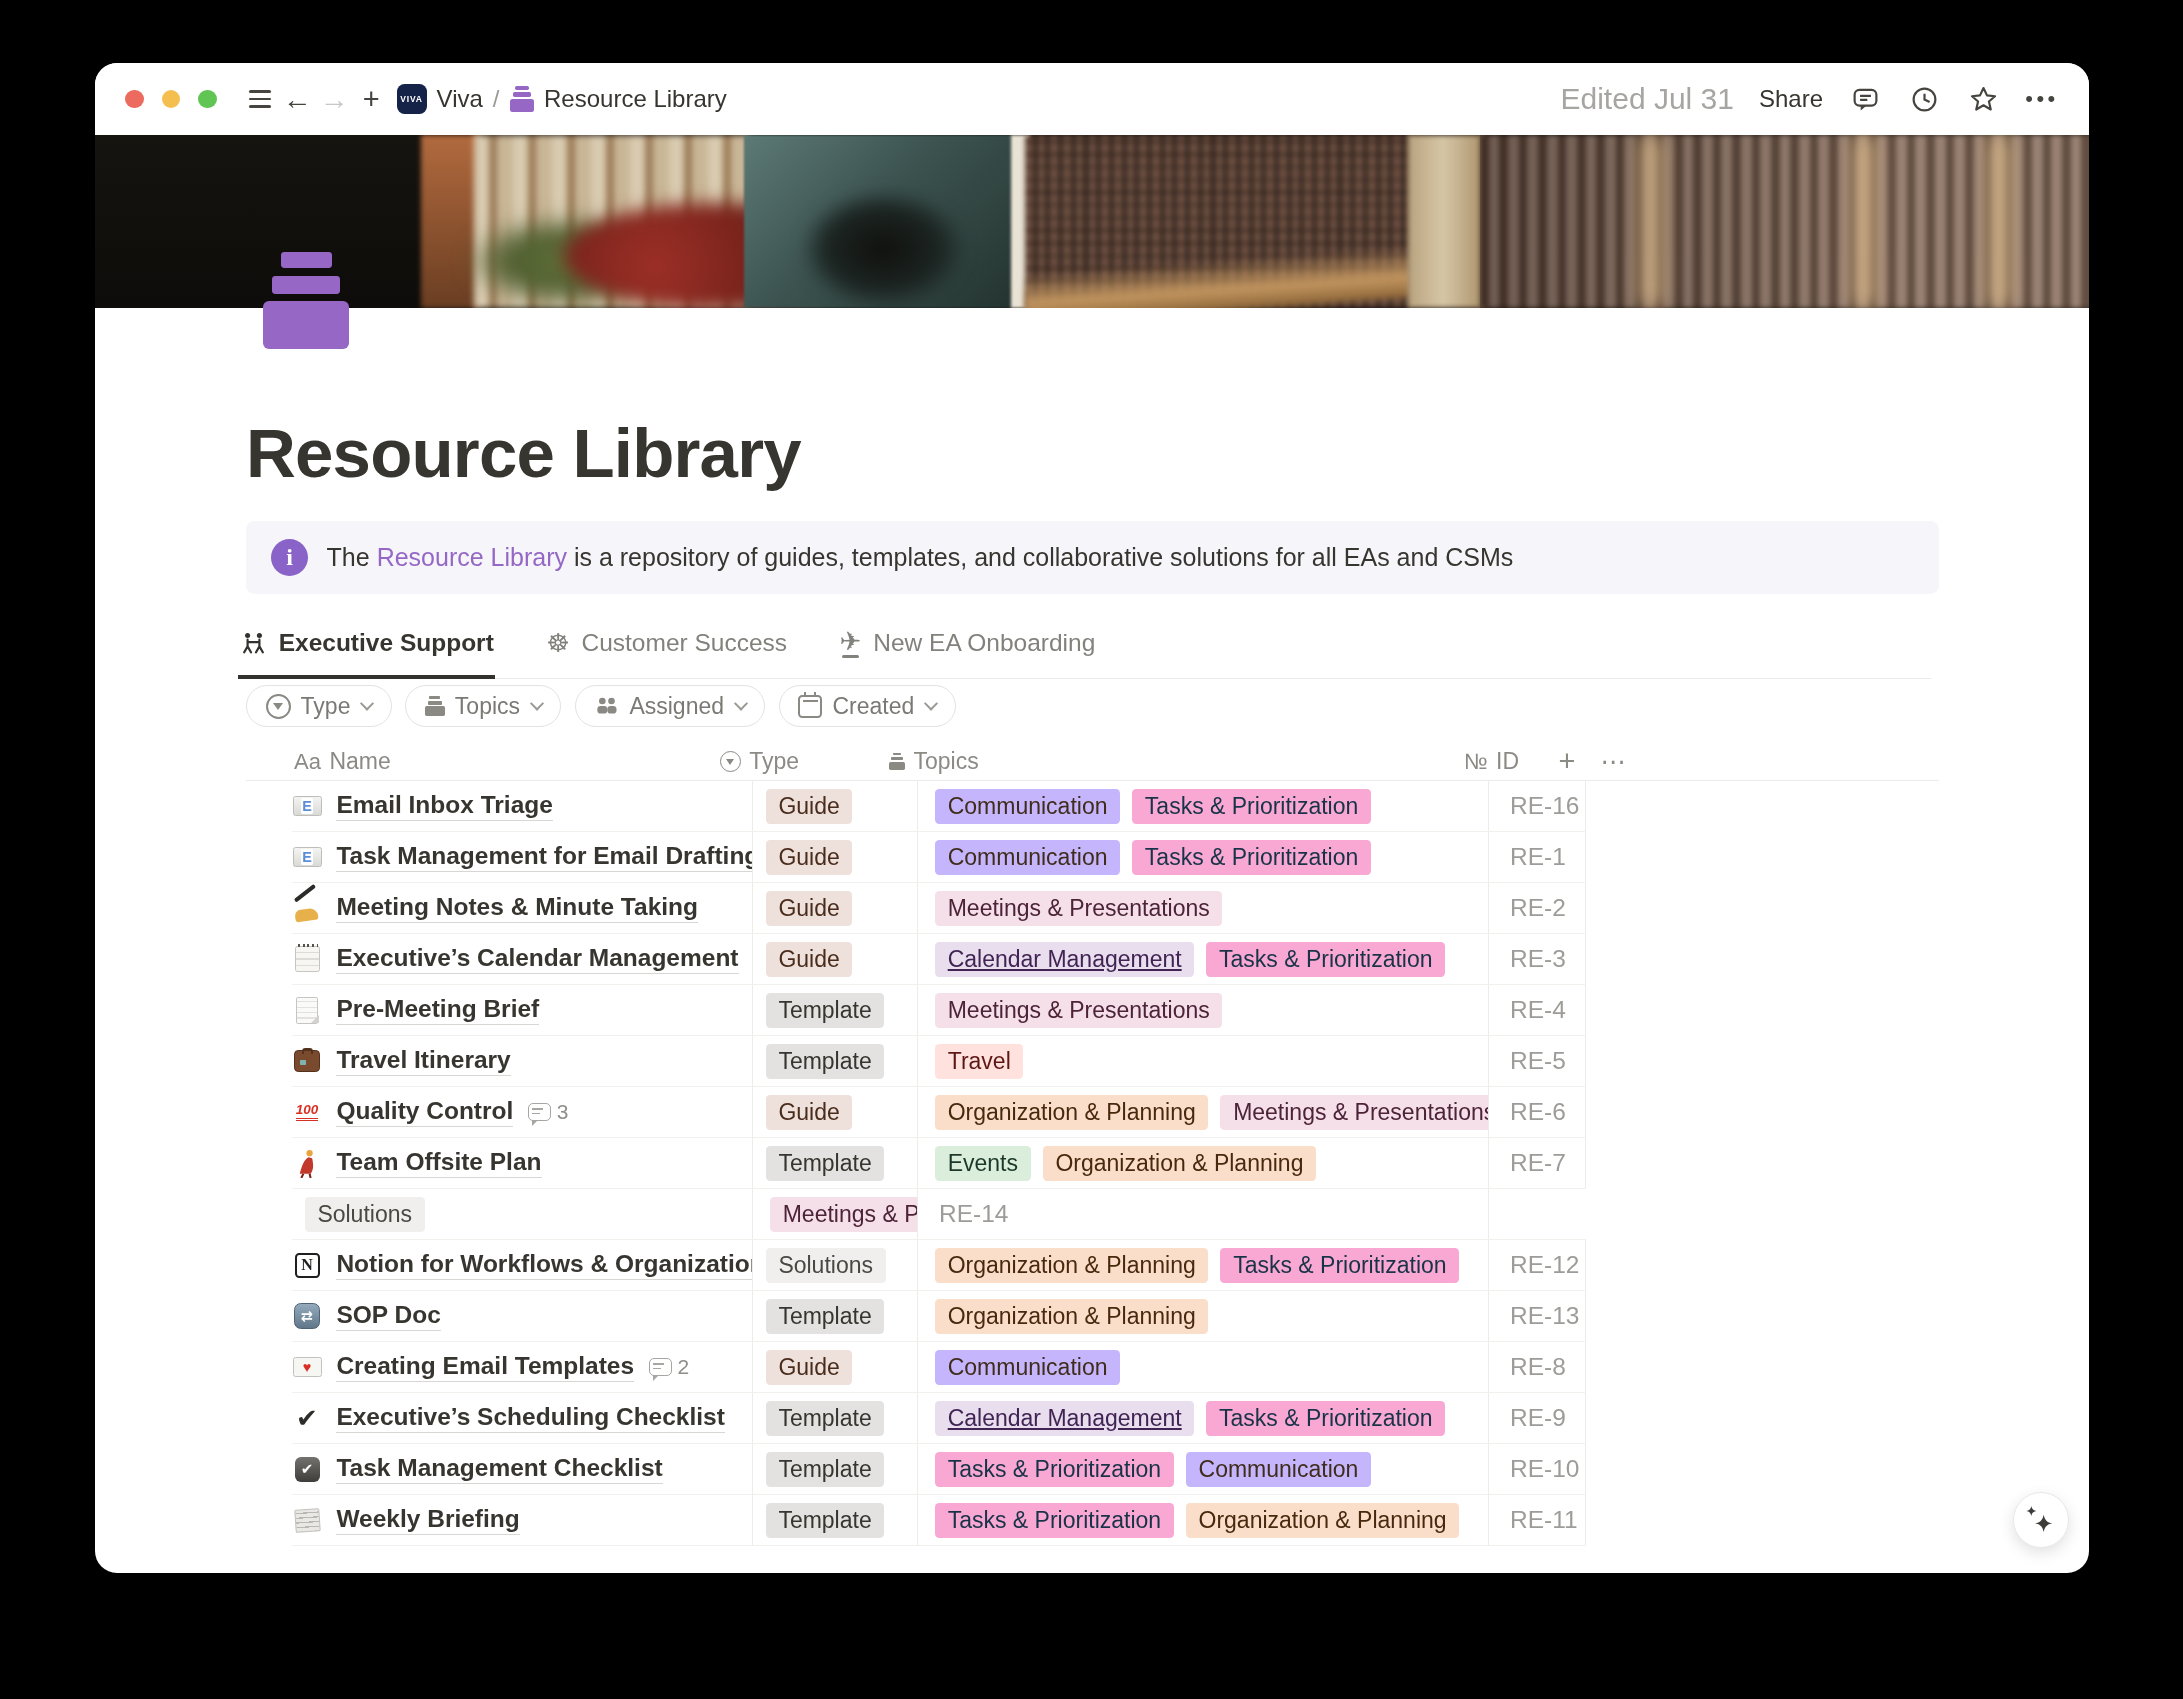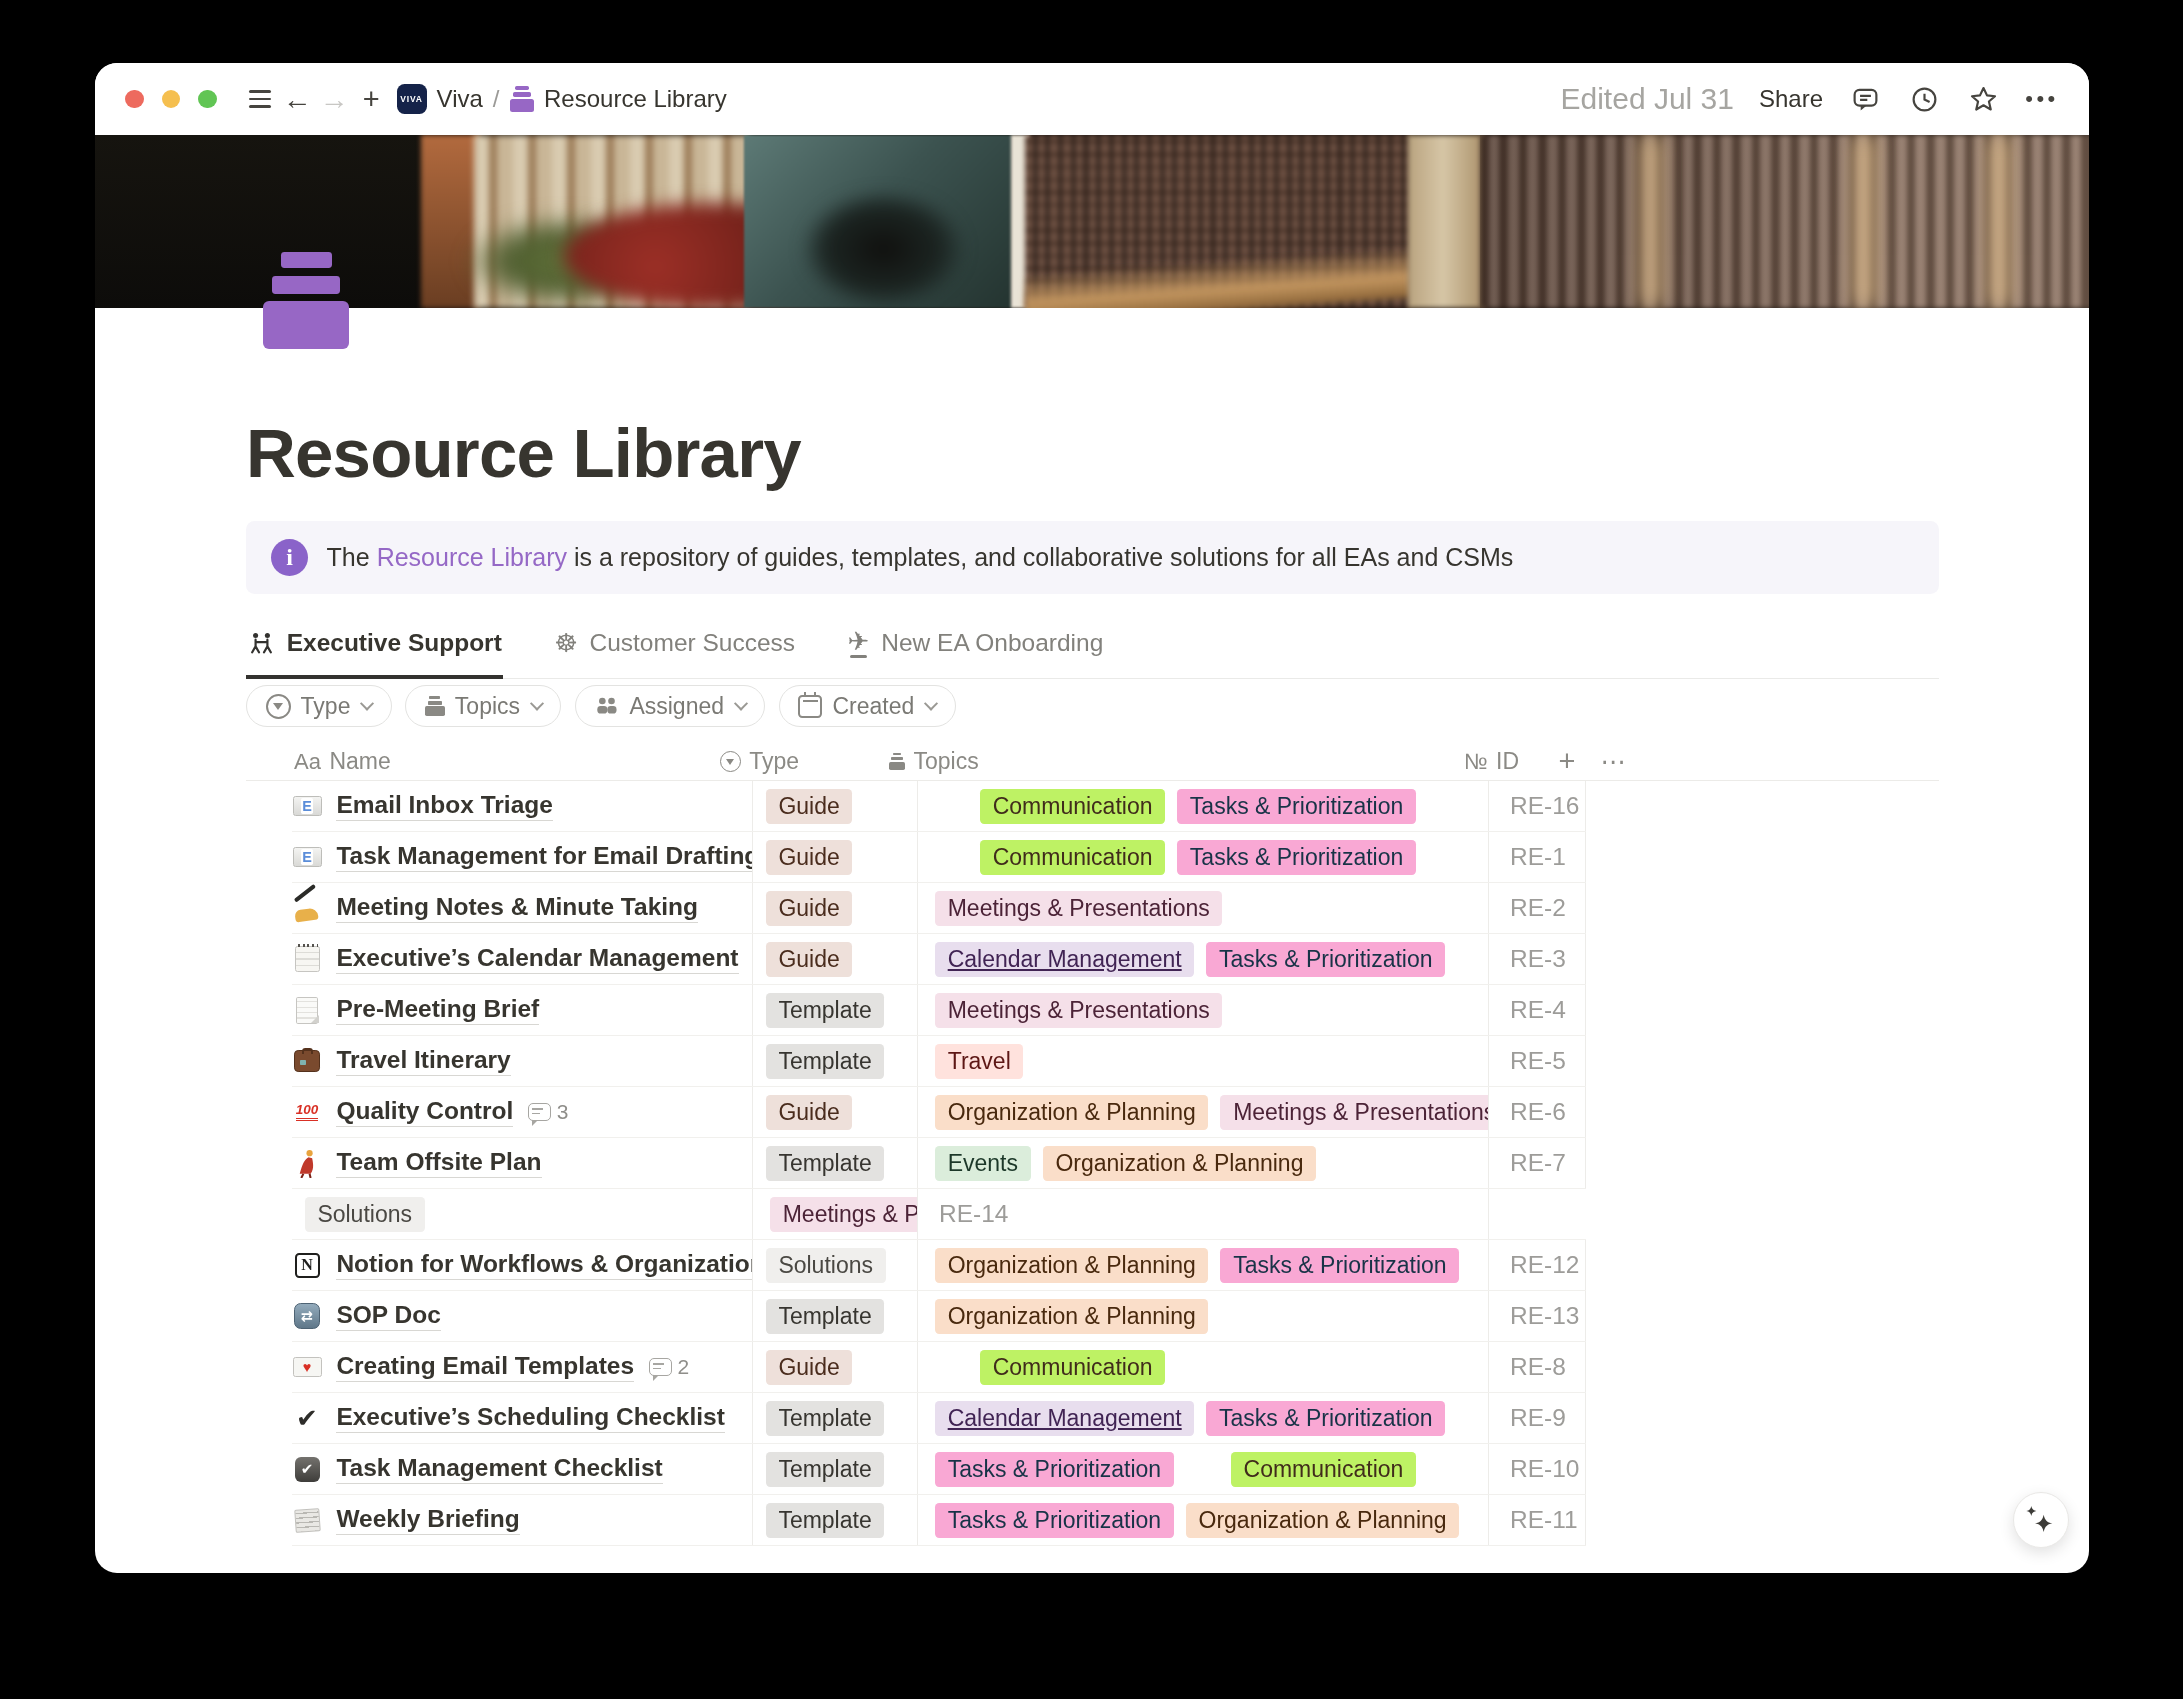--- a/index.html
+++ b/index.html
@@ -81,21 +81,21 @@
   .page-title { position:absolute; left:151px; top:351px; font-size:69px; font-weight:700;
                 letter-spacing:-0.8px; color:#37352F; }
   .callout { position:absolute; left:151px; top:458px; width:1693px; height:73px; background:#F6F5FA;
              border-radius:8.5px; display:flex; align-items:center; gap:18.6px; padding:0 25px; font-size:25px; }
   .info-badge { flex:0 0 auto; width:37px; height:37px; border-radius:50%; background:#8A63C9; color:#fff;
                 display:flex; align-items:center; justify-content:center; font-size:24px; font-weight:bold;
                 font-family:"Liberation Serif","DejaVu Serif",serif; }
   .callout a { color:#9568C6; text-decoration:none; }
 
   
-  .tabs { position:absolute; left:151px; top:558px; width:1693px; display:flex; gap:49px;
+  .tabs { position:absolute; left:143px; top:558px; width:1693px; display:flex; gap:49px;
           border-bottom:0.8px solid #EAEAE8; }
   .tab { display:flex; align-items:center; gap:12px; font-size:24.5px; color:#82817C;
          padding:6.8px 1.7px 17px 1.7px; border-bottom:4.2px solid transparent; margin-bottom:-0.8px; }
   .tab.active { color:#37352F; font-weight:700; border-bottom-color:#33322F; }
   .tab .tglyph { font-size:26px; line-height:1; }
   .tab.active .tglyph { color:#33322F; }
   .plane-wrap { display:flex; flex-direction:column; align-items:center; line-height:1; }
   .plane-wrap i { display:block; width:17px; height:2.5px; background:#82817C; margin-top:1.7px; border-radius:1.7px; }
 
   
@@ -152,21 +152,21 @@
   .cbubble::before { content:""; position:absolute; left:3.4px; bottom:-6px; width:0; height:0;
                      border-top:6px solid #A7A6A2; border-right:6.8px solid transparent; }
   .cbubble i { position:absolute; left:3.4px; height:1.7px; background:#A7A6A2; }
   .cbubble i:nth-child(1){ top:4.2px; width:11px; } .cbubble i:nth-child(2){ top:8.5px; width:7.6px; }
 
   .chip { display:inline-flex; align-items:center; height:35px; padding:0 12.7px; border-radius:4.2px;
           font-size:23px; white-space:nowrap; flex:0 0 auto; }
   .ty-guide { background:#EEE0DA; color:#4A2C1D; }
   .ty-template { background:#E3E2E0; color:#373530; }
   .ty-solutions { background:#F0EFED; color:#4A4843; }
-  .tp-yellow { background:#bef264; color:#402C1B;margin-left:45px; }
+  .tp-yellow { background:#c4b5fd; color:#402C1B; }
   .tp-blue { background:#f9a8d4; color:#183347; }
   .tp-pink { background:#F5E0E9; color:#4C2337; }
   .tp-purple { background:#E8DEEE; color:#412454;text-decoration:underline; }
   .tp-red { background:#FFE2DD; color:#5D1715; }
   .tp-orange { background:#FADEC9; color:#49290E; }
   .tp-green { background:#DBEDDB; color:#1C3829; }
 
   
   .ic { position:relative; flex:0 0 30px; width:30px; height:30px; display:flex;
         align-items:center; justify-content:center; }

